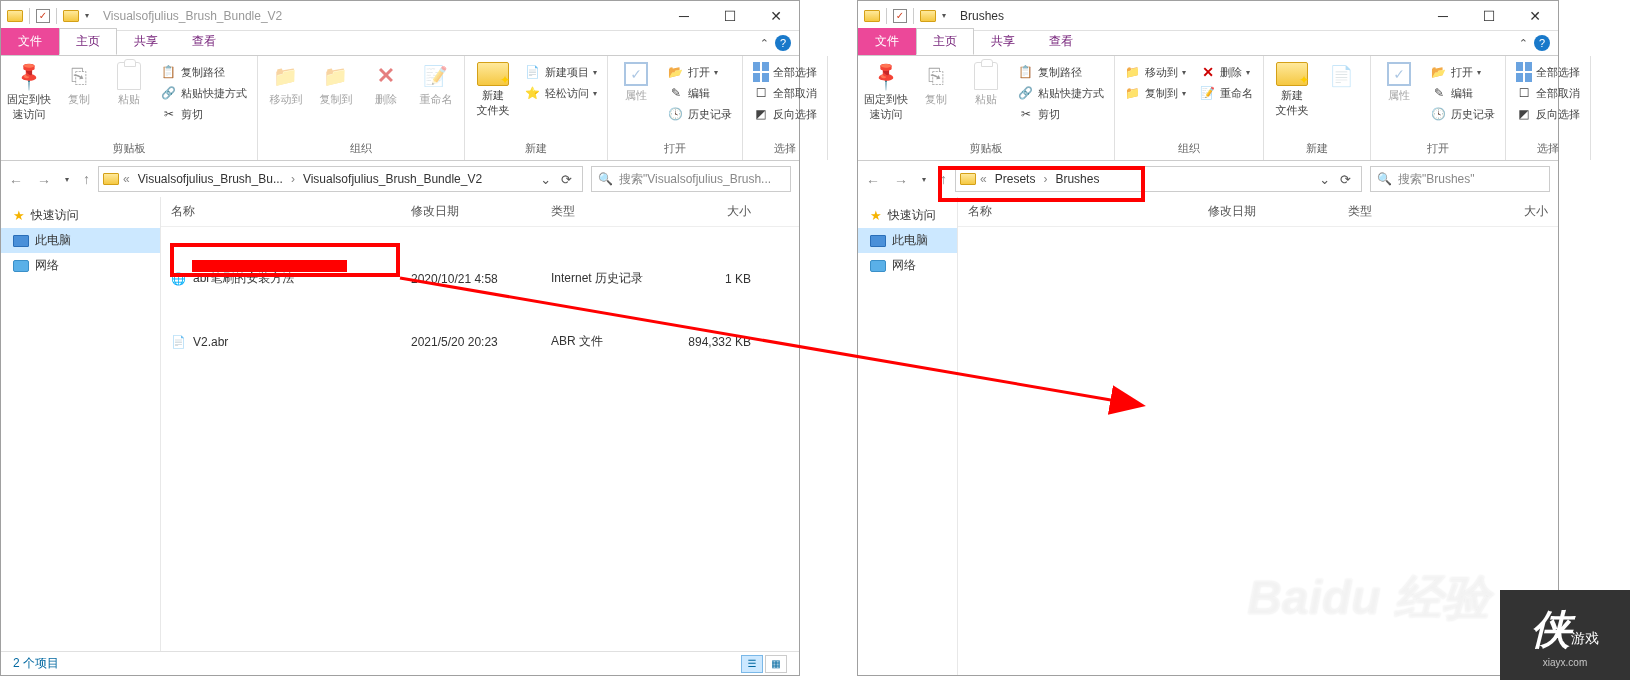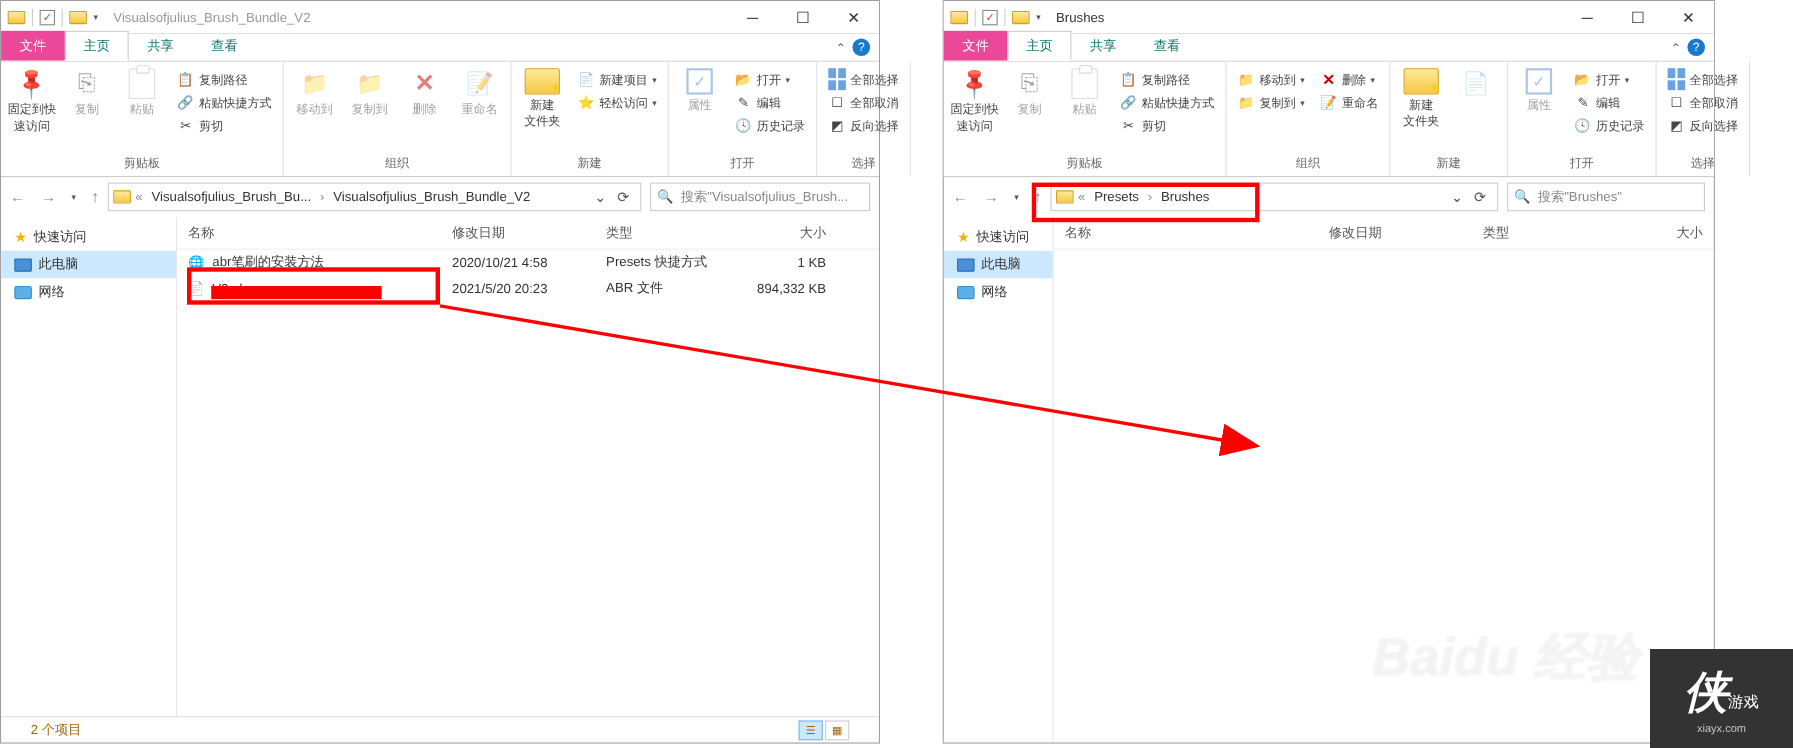--- a/index.html
+++ b/index.html
@@ -12,21 +12,21 @@
 .tb-icons { display: flex; align-items: center; padding: 0 6px; gap: 6px; }
 .folder-ico { width: 16px; height: 12px; background: linear-gradient(#ffe99b,#f5c842); border: 1px solid #d4a017; border-radius: 1px; }
 .tb-sep { width: 1px; height: 16px; background: #ccc; }
 .check-ico { width: 14px; height: 14px; border: 1px solid #888; display: flex; align-items: center; justify-content: center; font-size: 10px; color: #d04020; }
 .down-caret { font-size: 8px; color: #555; }
 .tb-title { flex: 1; font-size: 12px; color: #999; padding-left: 8px; }
 .tb-ctrls { display: flex; }
 .tb-btn { width: 46px; height: 30px; display: flex; align-items: center; justify-content: center; font-size: 14px; color: #333; }
 
 .tabstrip { height: 24px; display: flex; align-items: flex-end; background: #fff; position: relative; }
-.tab { padding: 4px 16px; font-size: 12px; color: #0f766e; border: 1px solid transparent; }
+.tab { padding: 4px 16px; font-size: 12px; color: #701a75; border: 1px solid transparent; }
 .tab.file { background: #ec4899; color: #fff; margin-top: 35px; }
 .tab.active { border: 1px solid #ccc; border-bottom: 1px solid #fff; background: #fff; }
 .tab-help { position: absolute; right: 8px; top: 4px; display: flex; gap: 6px; align-items: center; font-size: 11px; color: #555; }
 .help-circle { width: 16px; height: 16px; border-radius: 50%; background: #1979ca; color: #fff; display: flex; align-items: center; justify-content: center; font-size: 11px; }
 
 .ribbon { height: 106px; border-top: 1px solid #ccc; border-bottom: 1px solid #ccc; background: #fff; display: flex; }
 .rgroup { border-right: 1px solid #e0e0e0; display: flex; flex-direction: column; padding: 2px 4px; }
 .rgroup-body { flex: 1; display: flex; align-items: flex-start; gap: 2px; }
 .rgroup-label { text-align: center; font-size: 11px; color: #666; padding: 2px 0; }
 .rbtn-big { display: flex; flex-direction: column; align-items: center; justify-content: center; width: 48px; padding: 4px 2px; font-size: 11px; color: #444; text-align: center; gap: 2px; }
@@ -54,31 +54,31 @@
 .searchbox { width: 200px; height: 26px; border: 1px solid #ccc; display: flex; align-items: center; padding: 0 6px; font-size: 12px; color: #888; gap: 6px; }
 
 .content { flex: 1; display: flex; overflow: hidden; }
 .sidebar { width: 160px; border-right: 1px solid #e8e8e8; padding: 6px 0; }
 .sb-item { display: flex; align-items: center; gap: 6px; padding: 4px 12px; font-size: 12px; color: #333; }
 .sb-item.selected { background: #cce8ff; }
 .star-ico { color: #f5b301; font-size: 13px; }
 .pc-ico { width: 16px; height: 12px; background: #4a90d9; border: 1px solid #2a6eb8; border-radius: 1px; }
 .net-ico { width: 16px; height: 12px; background: #5ab0e8; border: 1px solid #3a8fc8; border-radius: 2px; }
 
-.filearea { flex: 1; display: flex; flex-direction: column; }
+.filearea { flex: 1; display: flex; flex-direction: column; gap: 40px; }
 .cols { display: flex; padding: 6px 10px; font-size: 12px; color: #555; border-bottom: 1px solid #eee; }
 .col-name { flex: 0 0 240px; }
 .col-date { flex: 0 0 140px; }
 .col-type { flex: 0 0 120px; }
 .col-size { flex: 0 0 80px; text-align: right; }
 .filerow { display: flex; padding: 3px 10px; font-size: 12px; color: #333; align-items: center; }
 .filerow .fico { width: 16px; height: 16px; margin-right: 6px; display: flex; align-items: center; justify-content: center; font-size: 12px; }
 .empty-msg { text-align: center; font-size: 12px; color: #888; padding: 40px 0; }
 
-.statusbar { height: 24px; border-top: 1px solid #e0e0e0; display: flex; align-items: center; padding: 0 27px; font-size: 12px; color: #a16207; justify-content: space-between; }
+.statusbar { height: 24px; border-top: 1px solid #e0e0e0; display: flex; align-items: center; padding: 0 12px; font-size: 12px; color: #0369a1; justify-content: space-between; }
 .sb-views { display: flex; gap: 2px; }
 .sb-vbtn { width: 22px; height: 18px; border: 1px solid #ccc; display: flex; align-items: center; justify-content: center; font-size: 10px; }
 .sb-vbtn.active { background: #cce8ff; border-color: #7ab8e8; }
 
 .redbox { position: absolute; border: 4px solid #ff0000; pointer-events: none; }
 .rb1 { left: 170px; top: 243px; width: 230px; height: 34px; }
 .rb2 { left: 938px; top: 166px; width: 207px; height: 36px; }
 .redmask { position: absolute; background: #ff0000; left: 192px; top: 260px; width: 155px; height: 12px; }
 
 svg.arrow { position: absolute; left: 0; top: 0; width: 1630px; height: 680px; pointer-events: none; }
@@ -294,21 +294,21 @@
         <div class="col-date">修改日期</div>
         <div class="col-type">类型</div>
         <div class="col-size">大小</div>
       </div>
       <div class="filerow">
         <div class="col-name" style="display:flex;align-items:center">
             <span class="fico">🌐</span>
             <span>abr笔刷的安装方法</span>
           </div>
         <div class="col-date">2020/10/21 4:58</div>
-        <div class="col-type">Presets 快捷方式</div>
+        <div class="col-type">Internet 历史记录</div>
         <div class="col-size">1 KB</div>
       </div>
       <div class="filerow">
         <div class="col-name" style="display:flex;align-items:center">
             <span class="fico">📄</span>
             <span>V2.abr</span>
           </div>
         <div class="col-date">2021/5/20 20:23</div>
         <div class="col-type">ABR 文件</div>
         <div class="col-size">894,332 KB</div>

